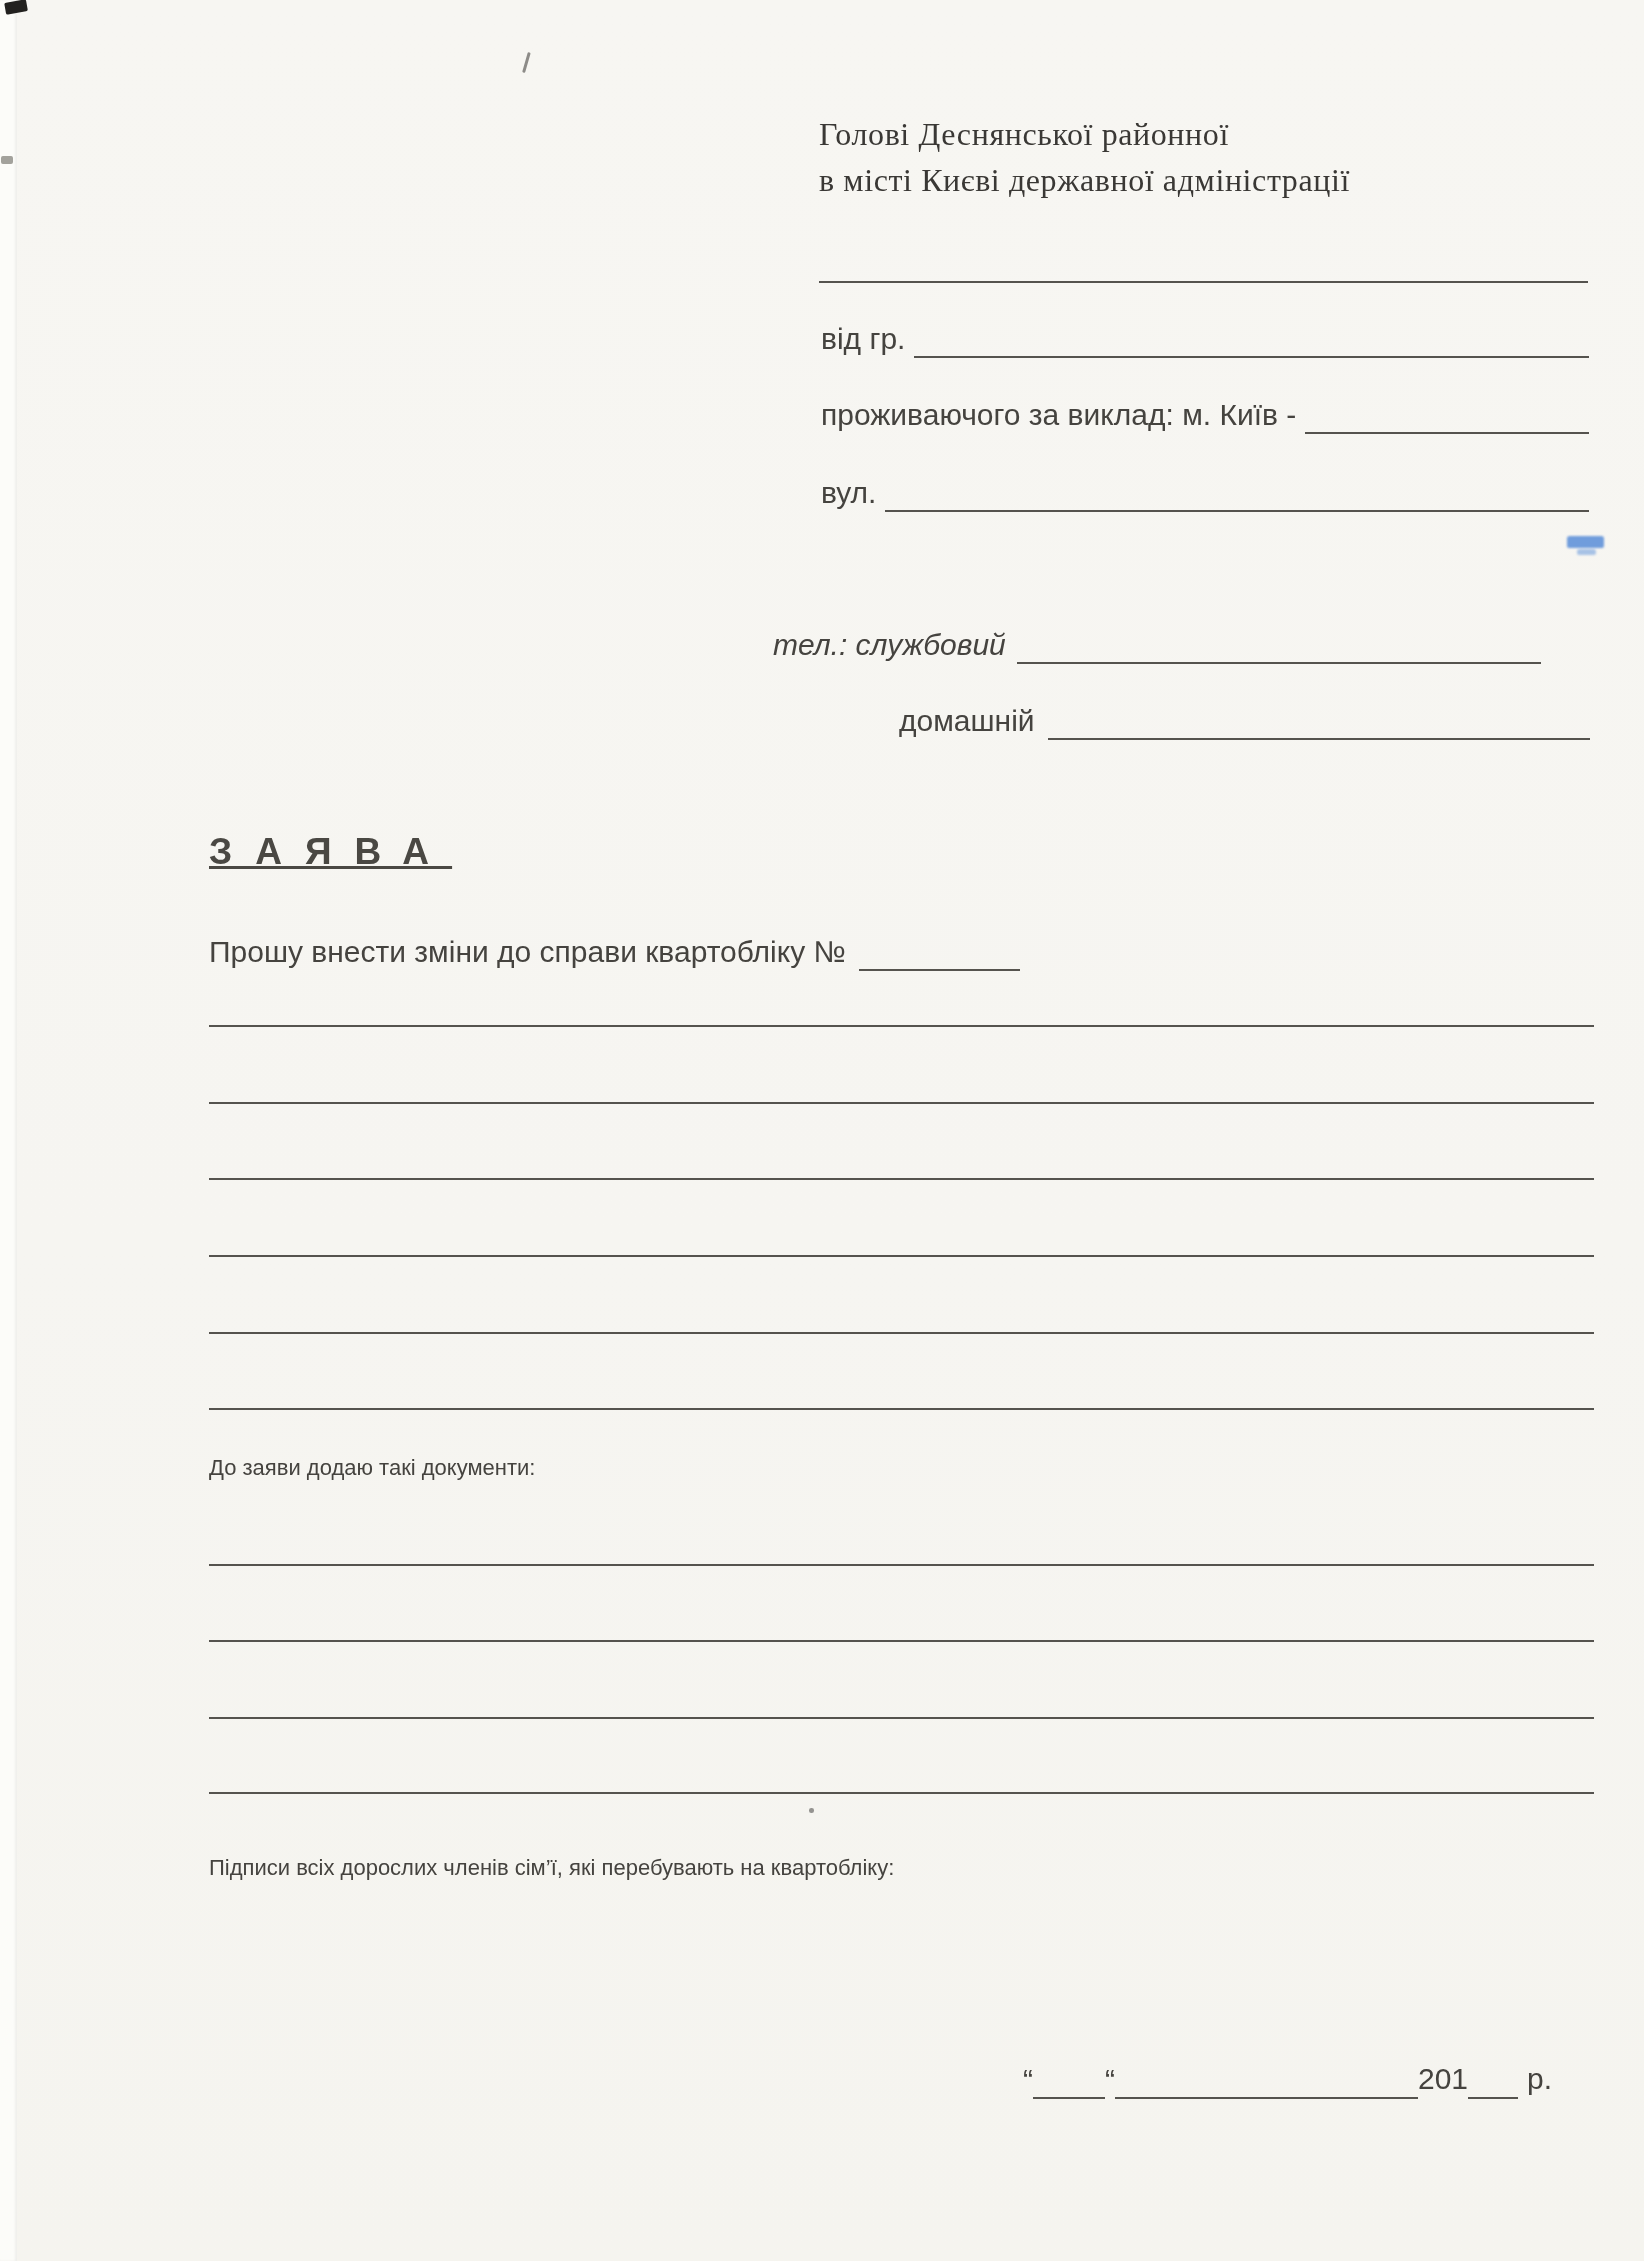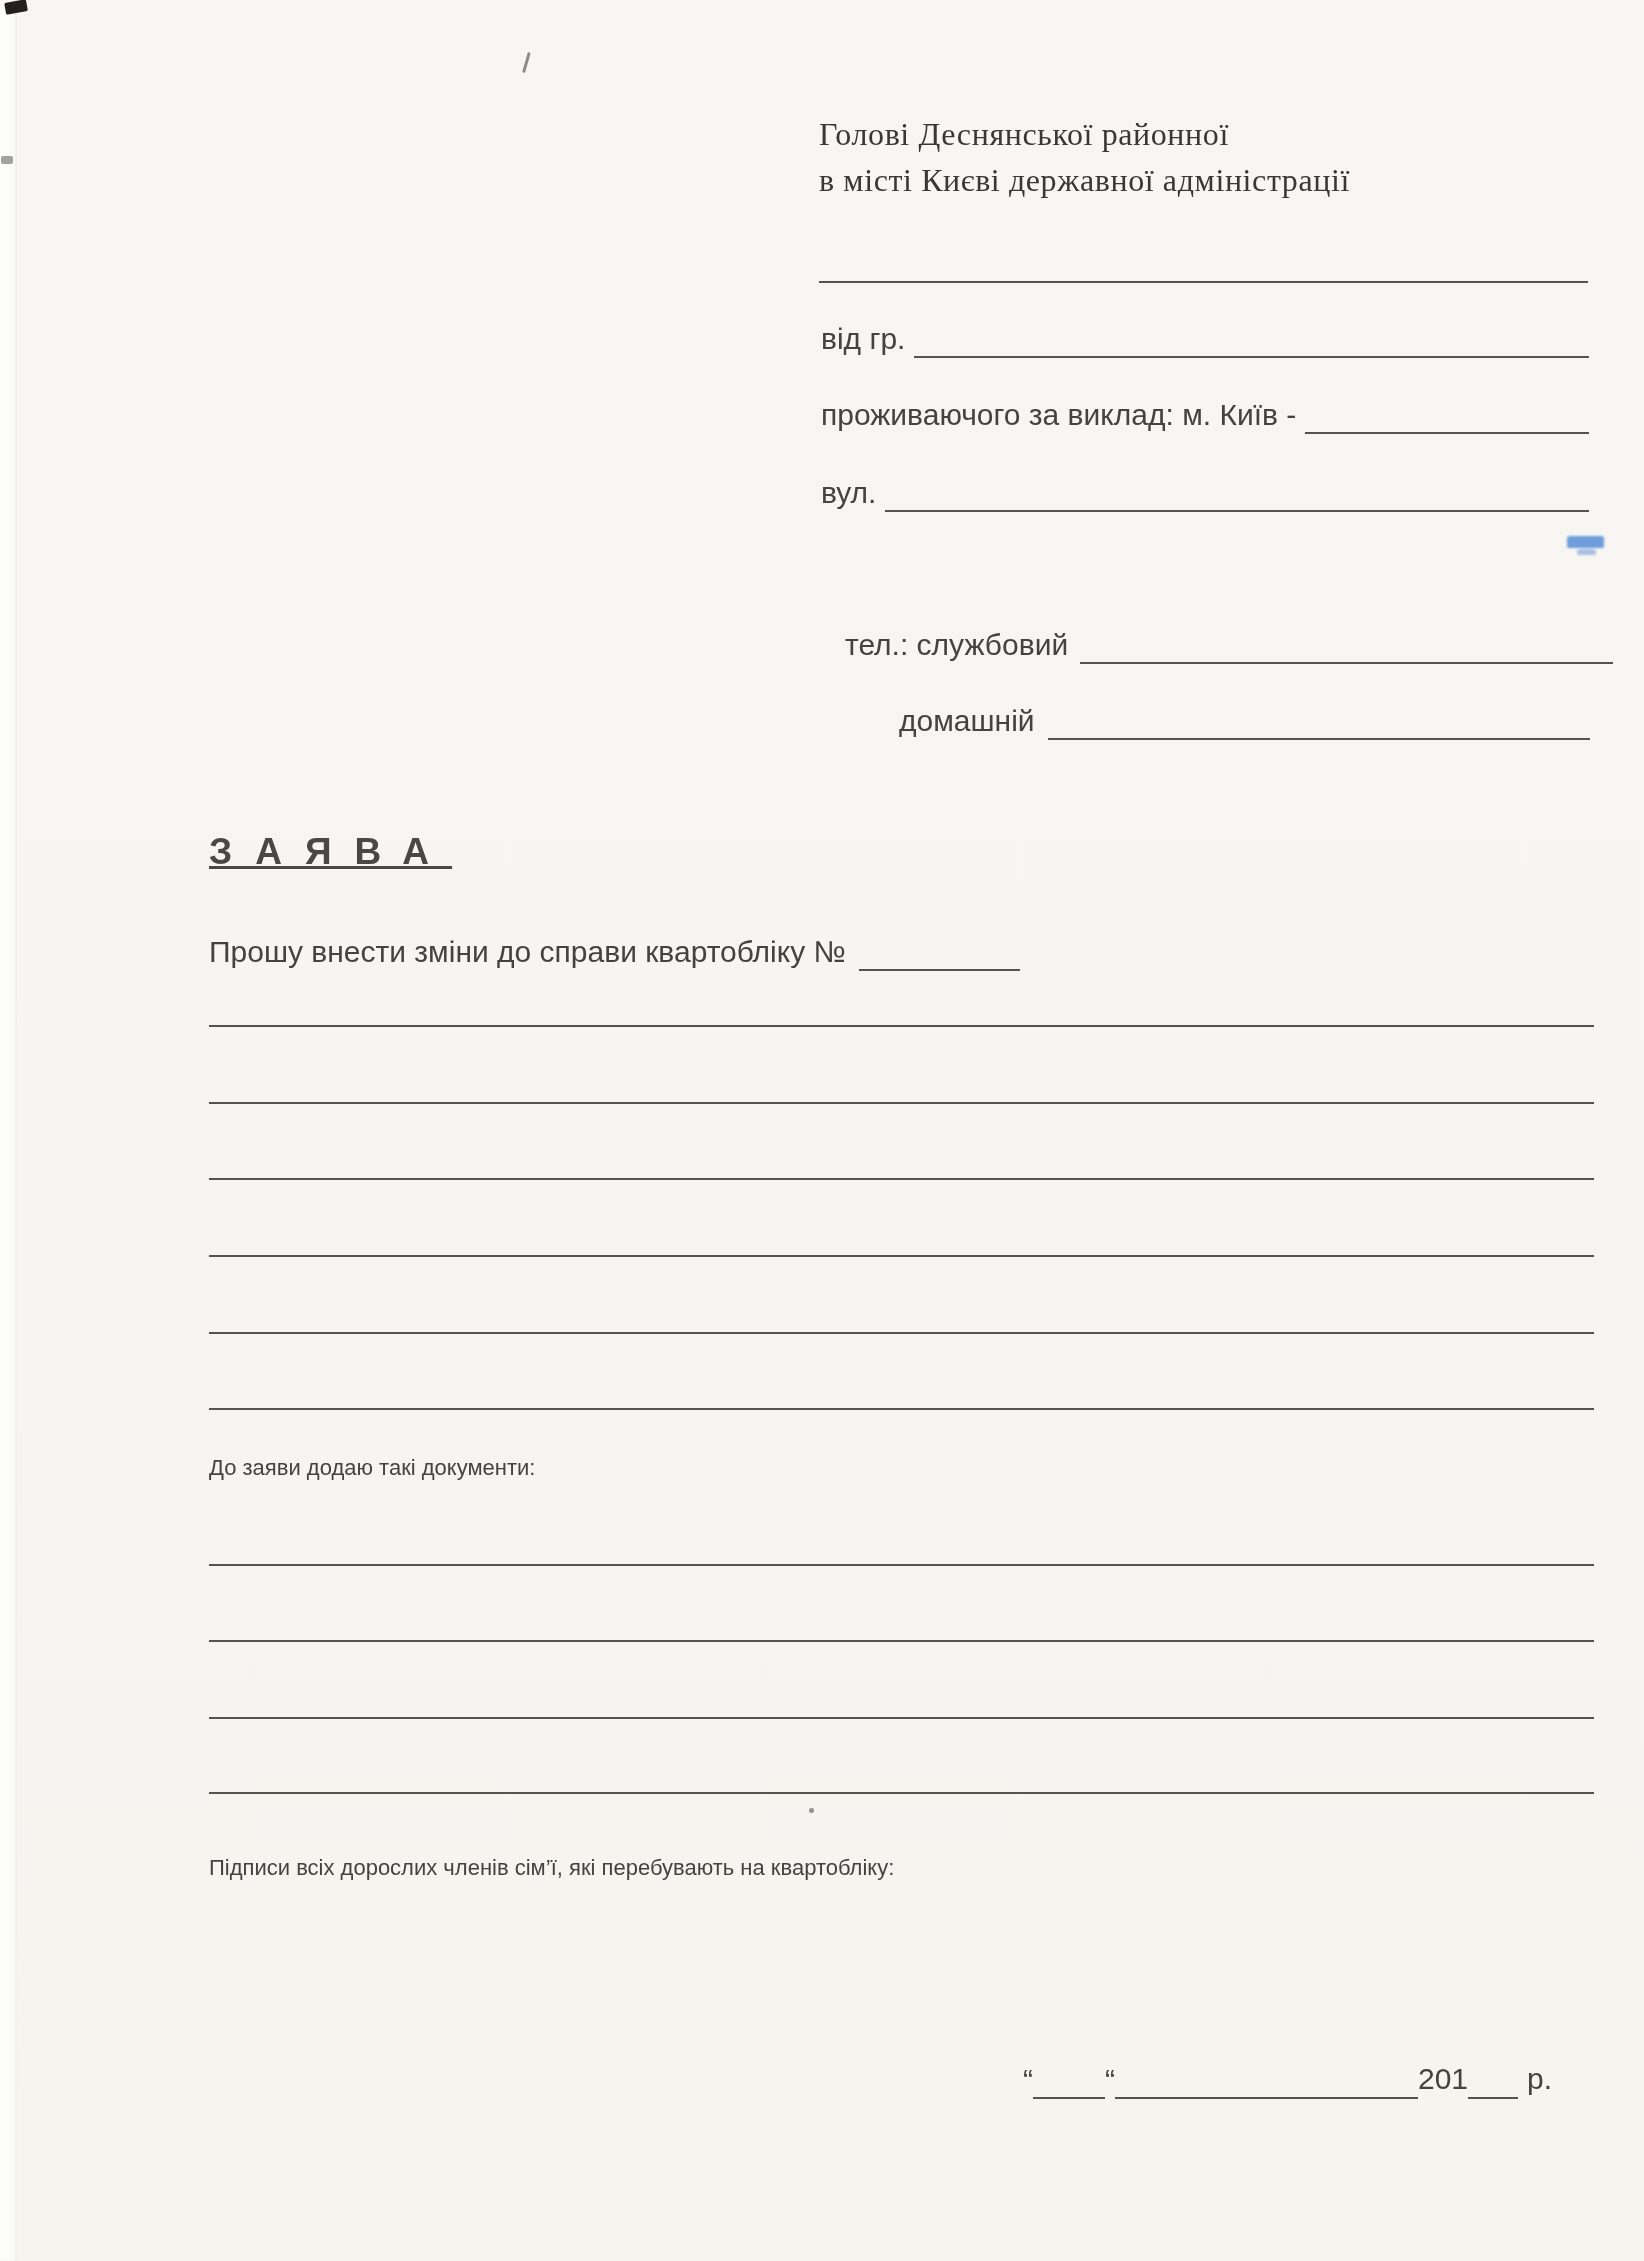--- a/index.html
+++ b/index.html
@@ -71,21 +71,21 @@
     <span class="lbl">проживаючого за виклад: м. Київ -</span>
     <span class="fill grow ml14"></span>
   </div>
 
   <div class="abs frow" style="left:821px;top:475px;width:768px;">
     <span class="lbl">вул.</span>
     <span class="fill grow ml14"></span>
   </div>
 
 
-  <div class="abs frow" style="left:845px;top:627px;width:768px;">
+  <div class="abs frow" style="left:773px;top:627px;width:768px;font-style:italic;">
     <span class="lbl">тел.: службовий</span>
     <span class="fill grow ml18"></span>
   </div>
 
   <div class="abs frow" style="left:899px;top:703px;width:691px;">
     <span class="lbl">домашній</span>
     <span class="fill grow ml20"></span>
   </div>
 
   <div class="abs title">ЗАЯВА</div>

